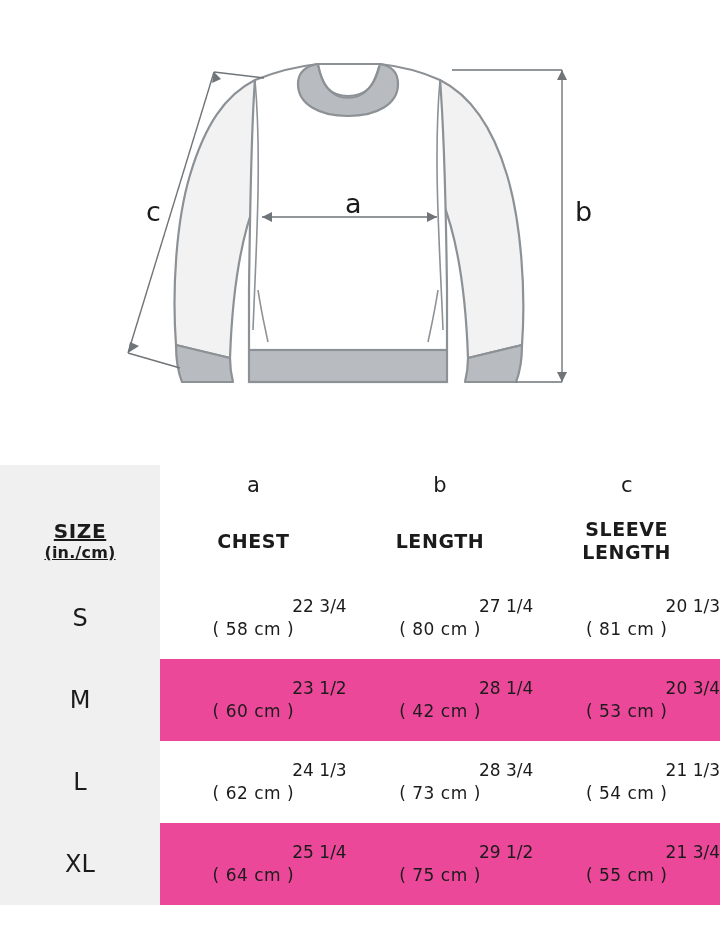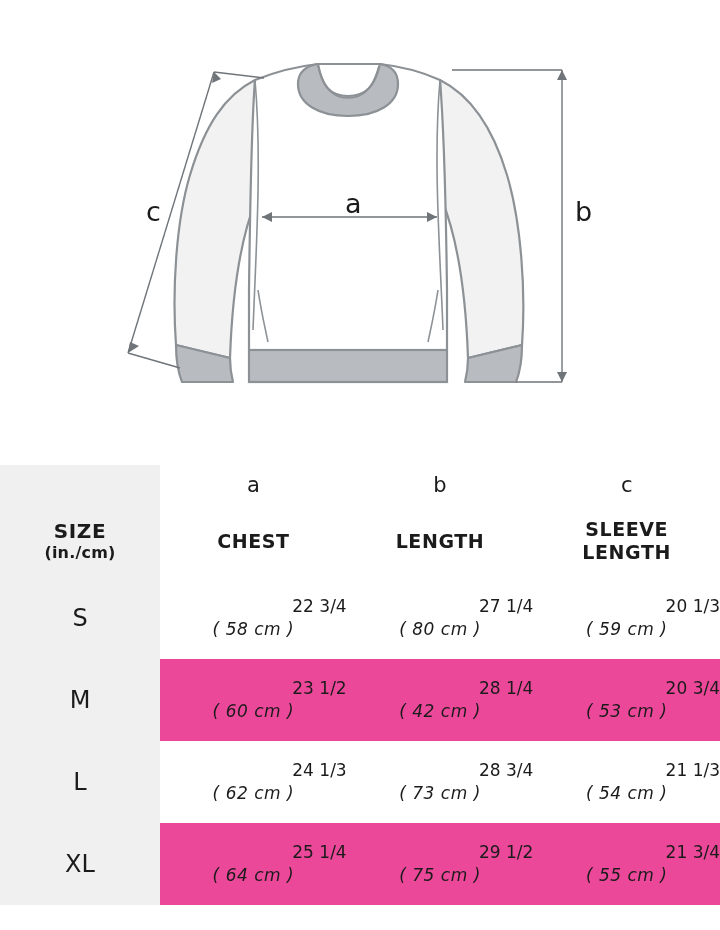--- a/index.html
+++ b/index.html
@@ -72,20 +72,21 @@
     height: 72px;
     font-weight: bold;
     font-size: 19px;
     letter-spacing: 0.6px;
     color: #1b1b1b;
   }
   .headrow td.col-size {
     background: #f0f0f0;
     font-size: 20px;
     line-height: 1.25;
+    text-decoration: underline;
   }
   .headrow .unit {
     display: block;
     font-size: 16px;
     font-weight: bold;
     letter-spacing: 0.2px;
   }
   .headrow .two-line {
     line-height: 1.2;
     display: block;
@@ -105,21 +106,20 @@
   .datarow.alt td.col-data {
     background: #ec4899;
   }
   .datarow td.col-data .inch {
     display: block;
     text-align: right;
   }
   .datarow td.col-data .cm {
     display: block;
     letter-spacing: 0.5px;
-    font-style: italic;
   }
 </style>
 </head>
 <body>
 
 <div class="diagram">
 
   <svg width="720" height="465" viewBox="0 0 720 465">
     <g>
 
@@ -204,21 +204,21 @@
         <td class="col-data">
           <span class="inch">22 3/4</span>
           <span class="cm">( 58 cm )</span>
         </td>
         <td class="col-data">
           <span class="inch">27 1/4</span>
           <span class="cm">( 80 cm )</span>
         </td>
         <td class="col-data">
           <span class="inch">20 1/3</span>
-          <span class="cm">( 59 cm )</span>
+          <span class="cm">( 81 cm )</span>
         </td>
       </tr>
 
       <tr class="datarow alt">
         <td class="col-size">M</td>
         <td class="col-data">
           <span class="inch">23 1/2</span>
           <span class="cm">( 60 cm )</span>
         </td>
         <td class="col-data">

